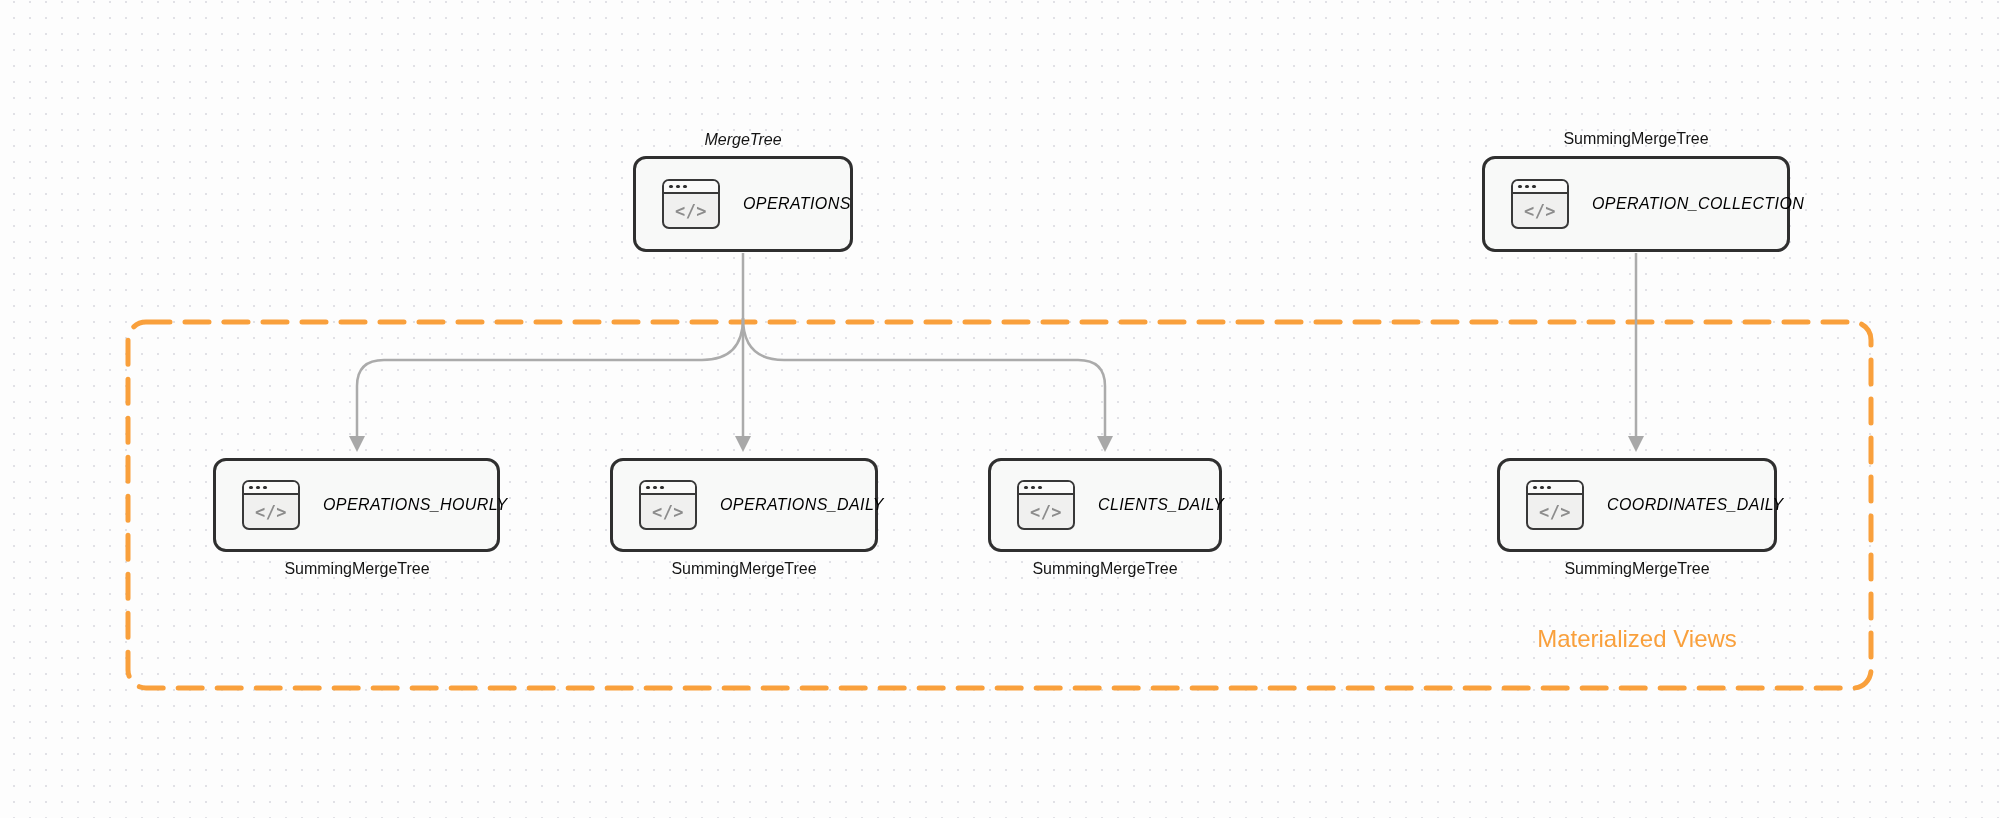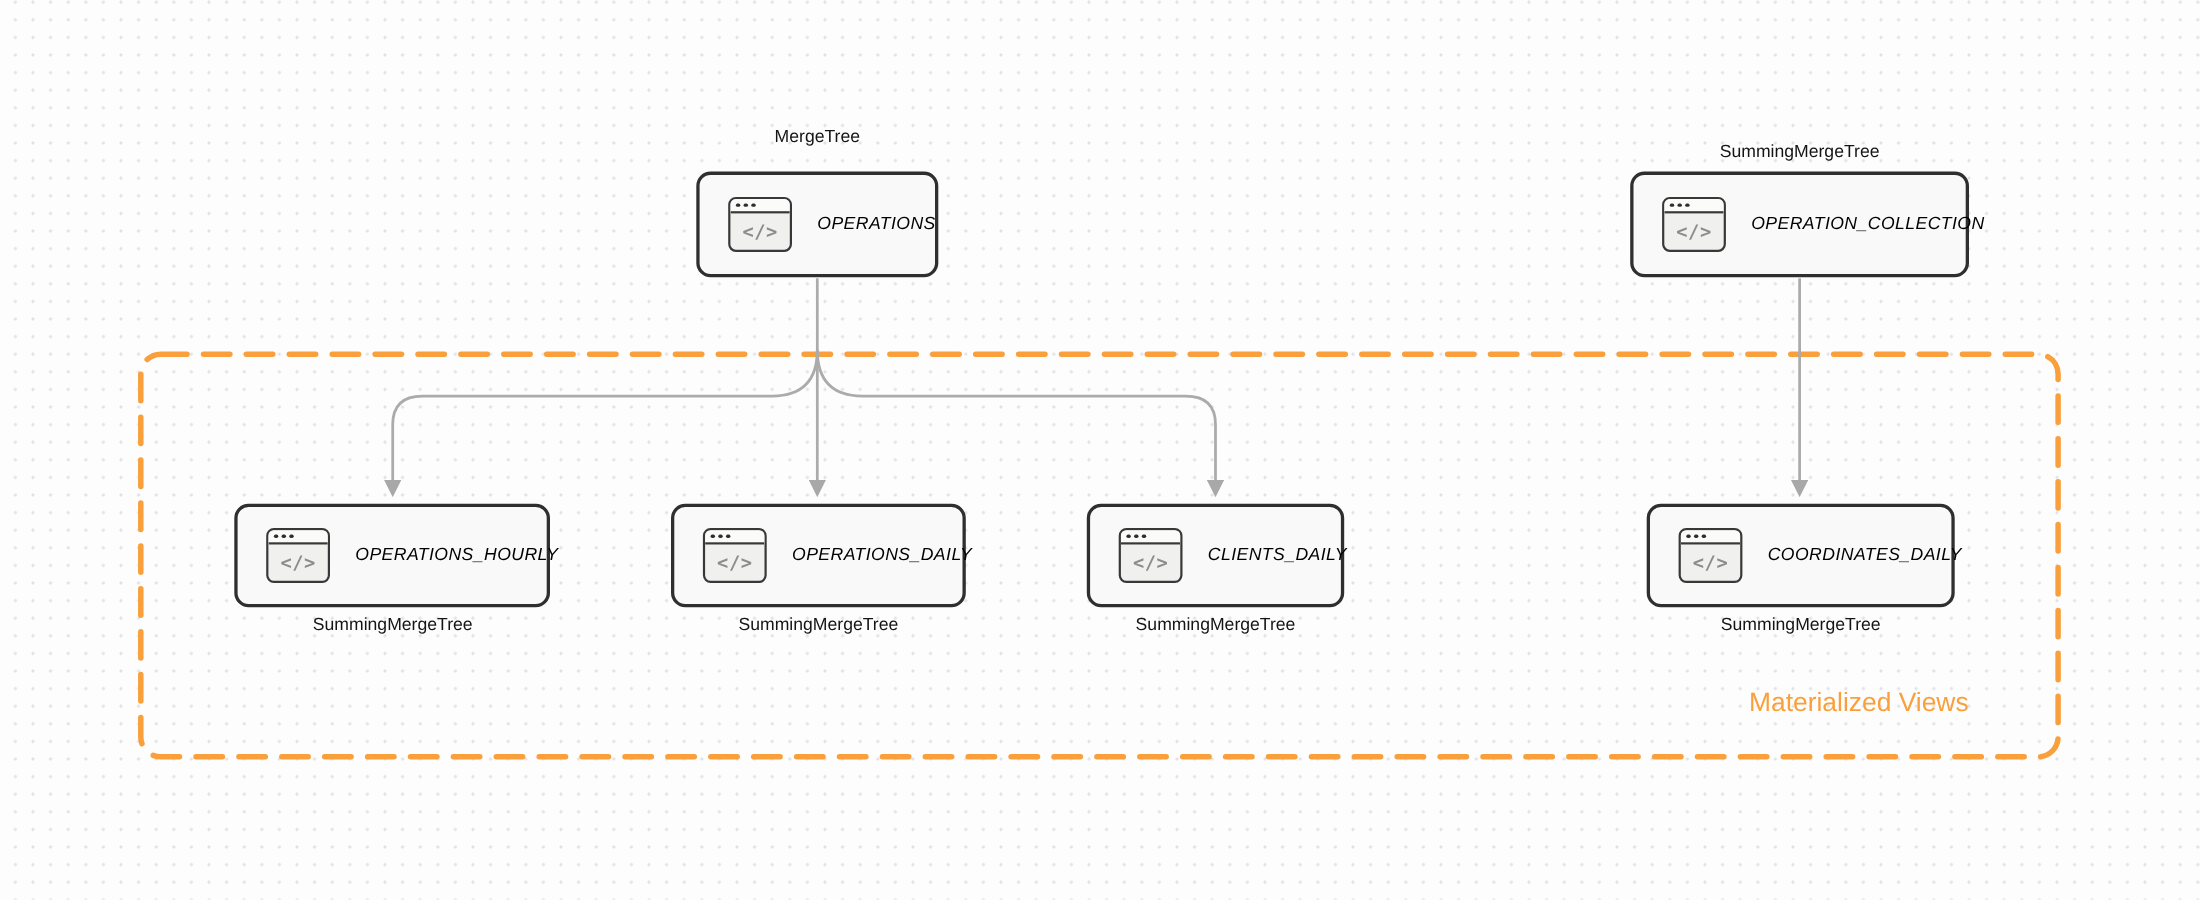--- a/index.html
+++ b/index.html
@@ -88,32 +88,32 @@
     color: #8c8c8c;
   }
   
   .engine-label {
     position: absolute;
     width: 300px;
     text-align: center;
     font-size: 16px;
     color: #141414;
   }
-  .lbl-mergetree    { left: 593px;  top: 116px; }
+  .lbl-mergetree    { left: 593px;  top: 131px; font-style: italic; }
   .lbl-summing-top  { left: 1486px; top: 130px; }
   .lbl-hourly       { left: 207px;  top: 560px; }
   .lbl-daily        { left: 594px;  top: 560px; }
   .lbl-clients      { left: 955px;  top: 560px; }
   .lbl-coordinates  { left: 1487px; top: 560px; }
   
   .group-label {
     position: absolute;
-    left: 1590px; top: 625px;
+    left: 1497px; top: 625px;
     width: 280px;
-    text-align: left;
+    text-align: center;
     font-size: 24px;
     font-weight: 500;
     color: #f9a03c;
   }
 </style>
 </head>
 <body>
 
 <div class="canvas">
 

